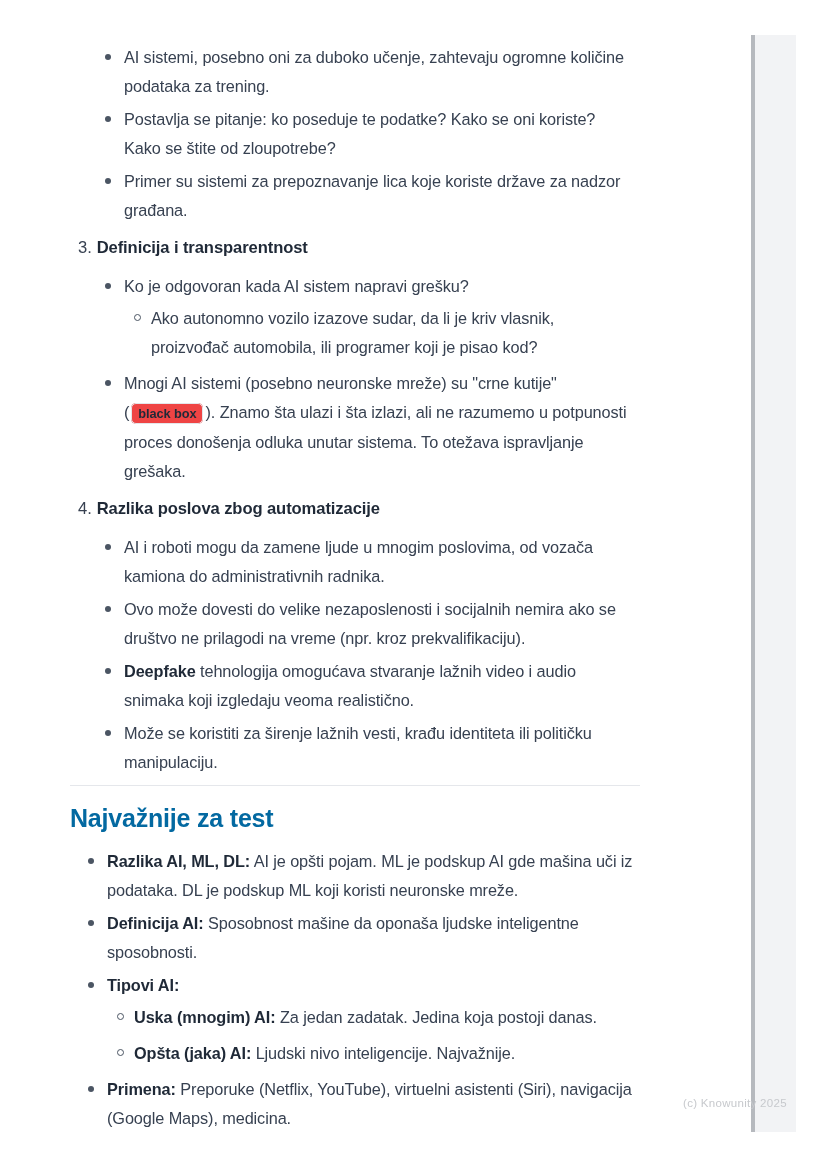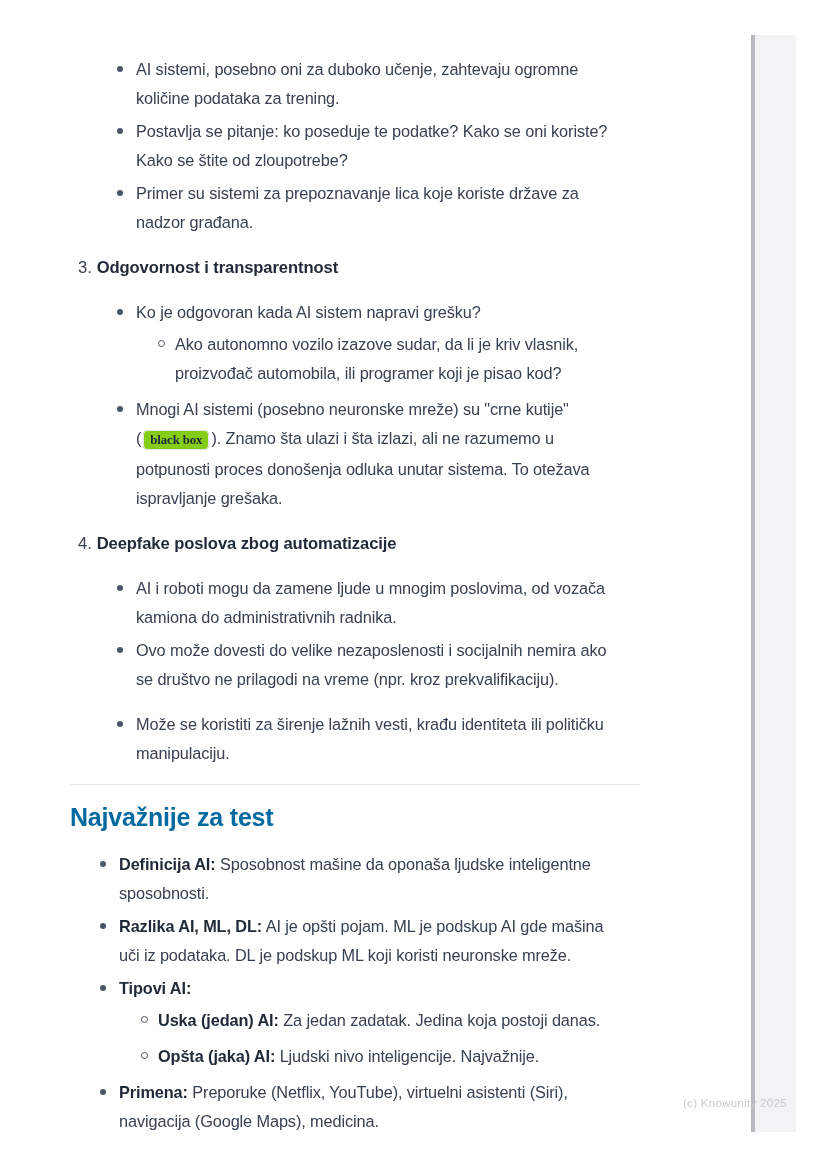--- a/index.html
+++ b/index.html
@@ -6,21 +6,21 @@
   body{
     width:828px;height:1171px;position:relative;overflow:hidden;
     background:#ffffff;
     font-family:"Liberation Sans",sans-serif;
     color:#374151;
   }
   .page{
     position:absolute;left:70px;top:39px;width:570px;
     font-size:16.3px;line-height:29px;letter-spacing:-0.1px;
   }
-  ul{list-style:none;margin:16px;padding:0}
+  ul{list-style:none;margin:4px;padding:0}
   li{position:relative;margin-bottom:4px}
   
   ul.l2{padding-left:50px}
   ul.l2>li::before{
     content:"";position:absolute;left:-19px;top:11px;width:6px;height:6px;
     border-radius:50%;background:#4b5563;
   }
   
   ul.l1{padding-left:33px}
   ul.l1>li::before{
@@ -33,22 +33,22 @@
   ul.l3>li::before{
     content:"";position:absolute;left:-17px;top:10px;width:7px;height:7px;
     box-sizing:border-box;border:1.5px solid #4b5563;border-radius:50%;
     background:transparent;
   }
   .sec-head{margin:8px 0 10px 8px;color:#1f2937;font-weight:bold;font-size:16.6px}
   .sec-head .num{font-weight:normal;color:#374151;margin-right:5px}
   b,strong,.bold{font-weight:bold;color:#1f2937}
   .italic{}
   .code{
-    font-family:Liberation Serif, serif;font-weight:bold;font-size:12.8px;
-    background:#84cc16;border:1px solid #e4e6ea;border-radius:5px;
+    font-family:Liberation Sans, sans-serif;font-weight:bold;font-size:12.8px;
+    background:#ef4444;border:1px solid #e4e6ea;border-radius:5px;
     padding:2px 6px;color:#1f2937;margin:0 2px;white-space:nowrap;
   }
   hr.divider{border:none;border-top:1px solid #e5e7eb;margin:8px 0 16px 0}
   h2.summary-heading{
     margin:0 0 12px 0;font-size:25px;line-height:33px;font-weight:bold;
     color:#0369a1;letter-spacing:-0.2px;
   }
   .side-panel{
     position:absolute;left:751px;top:35px;width:41px;height:1097px;
     background:#f2f3f5;border-left:4px solid #b6b9be;
@@ -64,62 +64,65 @@
 
 <div class="page">
 
   <ul class="l2">
     <li><span>AI sistemi, posebno oni za duboko učenje, zahtevaju ogromne količine podataka za trening.</span></li>
     <li><span>Postavlja se pitanje: ko poseduje te podatke? Kako se oni koriste? Kako se štite od zloupotrebe?</span></li>
     <li><span>Primer su sistemi za prepoznavanje lica koje koriste države za nadzor građana.</span></li>
   </ul>
 
   <div class="sec-head">
-    <span class="num">3.</span><strong>Odgovornost i transparentnost</strong>
+    <span class="num">3.</span><strong>Definicija i transparentnost</strong>
   </div>
   <ul class="l2">
     <li>
       <span>Ko je odgovoran kada AI sistem napravi grešku?</span>
       <ul class="l3">
         <li><span>Ako autonomno vozilo izazove sudar, da li je kriv vlasnik, proizvođač automobila, ili programer koji je pisao kod?</span></li>
       </ul>
     </li>
     <li>
       <span>Mnogi AI sistemi (posebno neuronske mreže) su "crne kutije" (</span><span class="code">black box</span><span>). Znamo šta ulazi i šta izlazi, ali ne razumemo u potpunosti proces donošenja odluka unutar sistema. To otežava ispravljanje grešaka.</span>
     </li>
   </ul>
 
   <div class="sec-head">
-    <span class="num">4.</span><strong>Deepfake poslova zbog automatizacije</strong>
+    <span class="num">4.</span><strong>Razlika poslova zbog automatizacije</strong>
   </div>
   <ul class="l2">
     <li><span>AI i roboti mogu da zamene ljude u mnogim poslovima, od vozača kamiona do administrativnih radnika.</span></li>
     <li><span>Ovo može dovesti do velike nezaposlenosti i socijalnih nemira ako se društvo ne prilagodi na vreme (npr. kroz prekvalifikaciju).</span></li>
   </ul>
 
   <ul class="l2">
+    <li>
+      <span class="bold">Deepfake</span><span> tehnologija omogućava stvaranje lažnih video i audio snimaka koji izgledaju veoma realistično.</span>
+    </li>
     <li><span>Može se koristiti za širenje lažnih vesti, krađu identiteta ili političku manipulaciju.</span></li>
   </ul>
 
   <hr class="divider">
 
   <h2 class="summary-heading">Najvažnije za test</h2>
 
   <ul class="l1">
     <li>
-      <span class="bold">Definicija AI:</span><span> Sposobnost mašine da oponaša ljudske inteligentne sposobnosti.</span>
+      <span class="bold">Razlika AI, ML, DL:</span><span> AI je opšti pojam. ML je podskup AI gde mašina uči iz podataka. DL je podskup ML koji koristi neuronske mreže.</span>
     </li>
     <li>
-      <span class="bold">Razlika AI, ML, DL:</span><span> AI je opšti pojam. ML je podskup AI gde mašina uči iz podataka. DL je podskup ML koji koristi neuronske mreže.</span>
+      <span class="bold">Definicija AI:</span><span> Sposobnost mašine da oponaša ljudske inteligentne sposobnosti.</span>
     </li>
     <li>
       <span class="bold">Tipovi AI:</span>
       <ul class="l3">
         <li>
-          <span class="bold">Uska (jedan) AI:</span><span> Za jedan zadatak. </span><span class="italic">Jedina koja postoji danas.</span>
+          <span class="bold">Uska (mnogim) AI:</span><span> Za jedan zadatak. </span><span class="italic">Jedina koja postoji danas.</span>
         </li>
         <li>
           <span class="bold">Opšta (jaka) AI:</span><span> Ljudski nivo inteligencije. </span><span class="italic">Najvažnije.</span>
         </li>
       </ul>
     </li>
     <li>
       <span class="bold">Primena:</span><span> Preporuke (Netflix, YouTube), virtuelni asistenti (Siri), navigacija (Google Maps), medicina.</span>
     </li>
   </ul>

